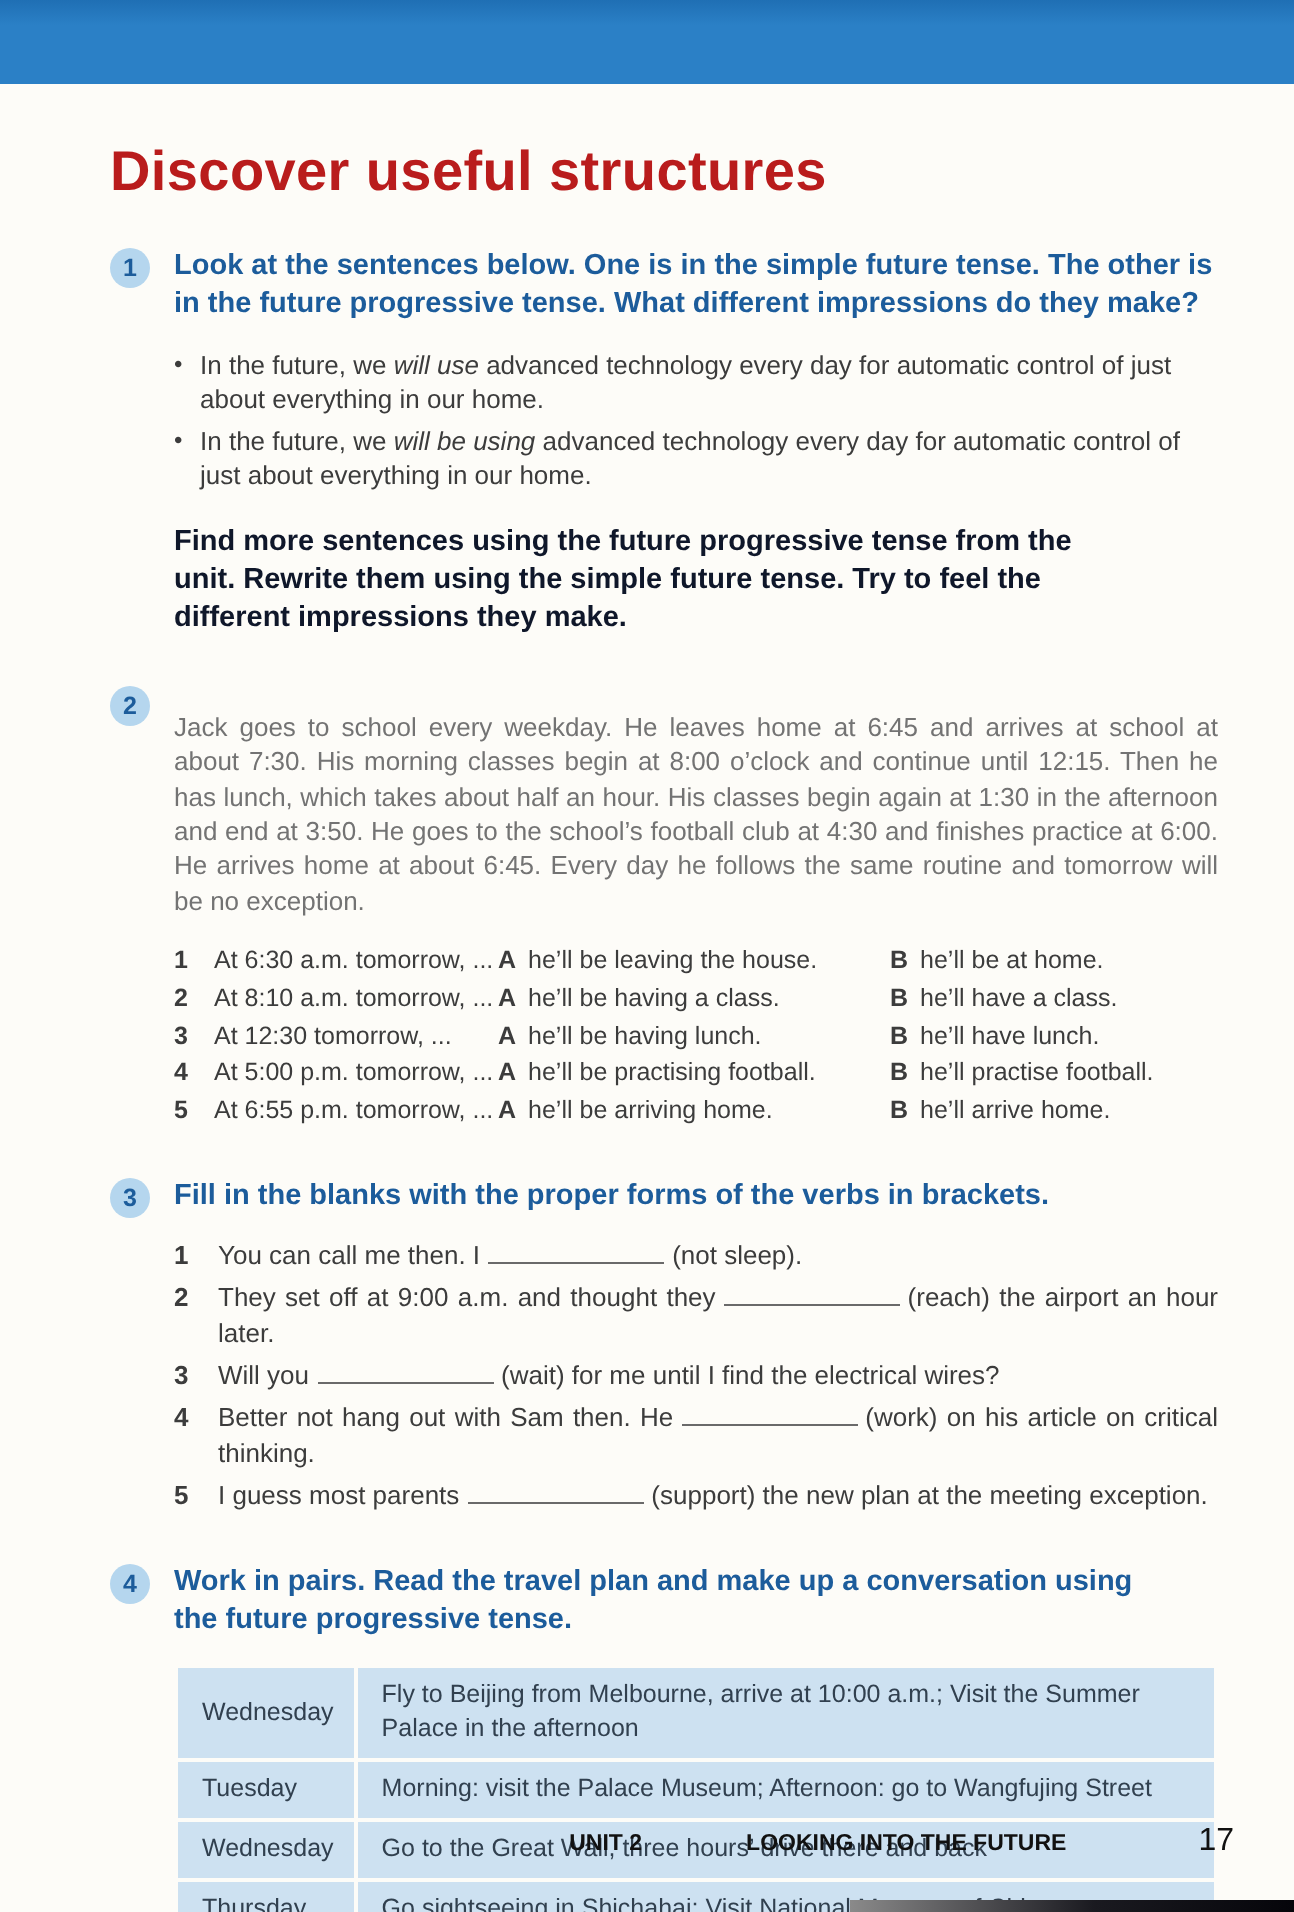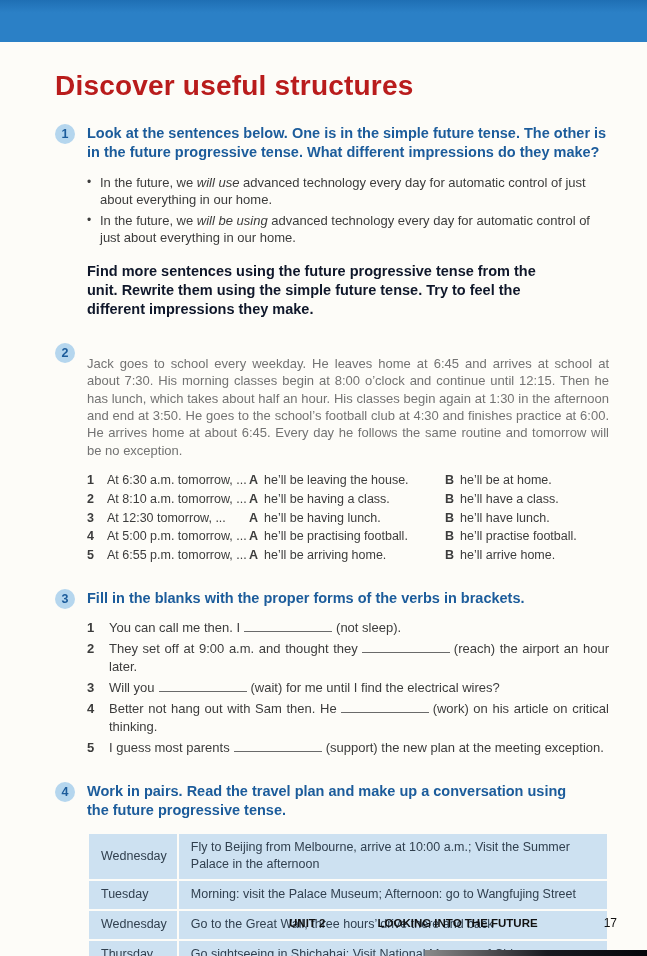--- a/index.html
+++ b/index.html
@@ -136,21 +136,21 @@
     position: absolute;
     right: 30px;
     bottom: 26px;
     font-size: 11.5px;
     color: #111;
     display: flex;
     align-items: baseline;
     gap: 44px;
   }
   .footer .unit-label { font-weight: bold; }
-  .footer .page-num { font-weight: normal; margin-left: 22px; font-size: 12px; }
+  .footer .page-num { font-weight: normal; margin-left: 22px; font-size: 16px; }
   .bottom-strip {
     position: absolute;
     bottom: 0;
     left: 425px;
     right: 0;
     height: 6px;
     background: linear-gradient(90deg, #8a8a8a 0%, #1a1a20 55%, #05050a 100%);
   }
 </style>
 </head>

